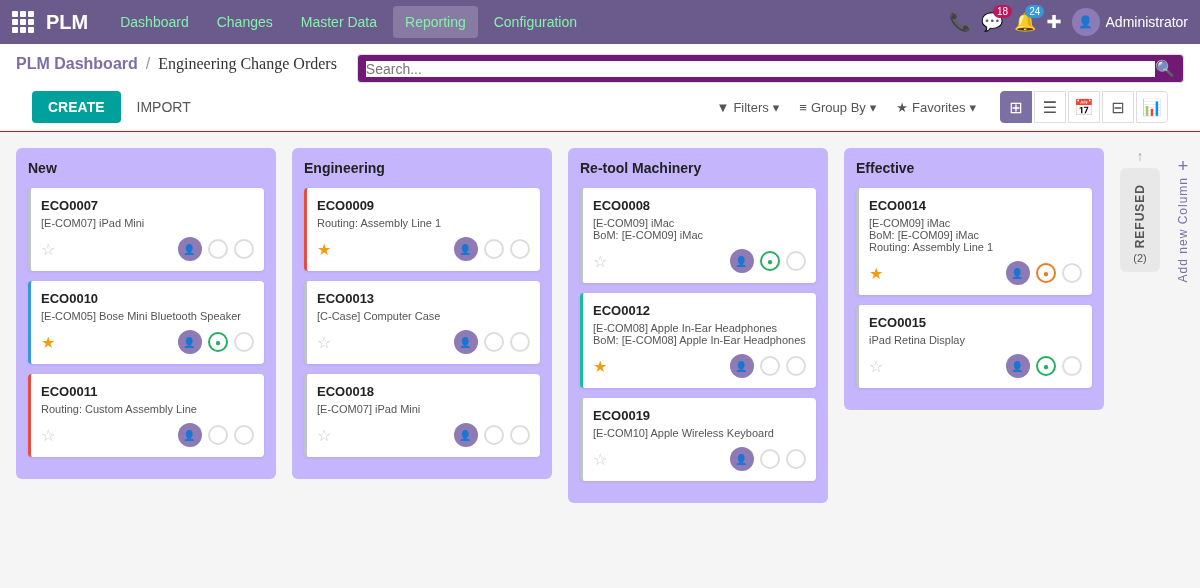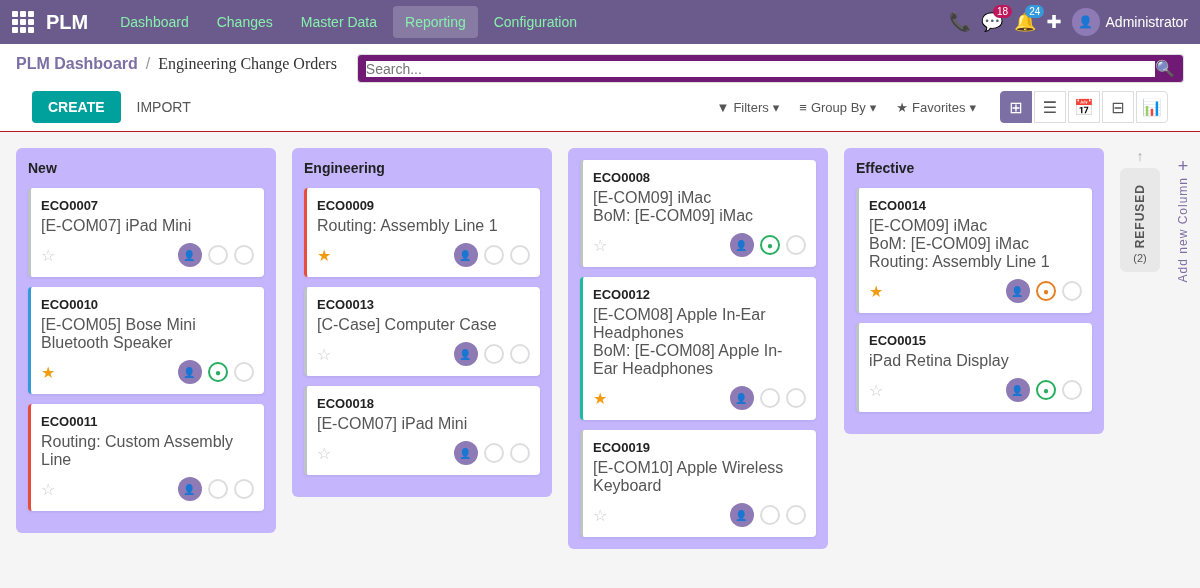--- a/index.html
+++ b/index.html
@@ -100,21 +100,21 @@
     .kanban-card {
       background: white;
       border-radius: 4px;
       padding: 10px;
       margin-bottom: 10px;
       border-left: 3px solid transparent;
       box-shadow: 0 1px 3px rgba(0,0,0,0.08);
       cursor: pointer;
     }
     .card-id { font-weight: bold; font-size: 13px; color: #222; margin-bottom: 4px; }
-    .card-title { font-size: 16px; color: #555; margin-bottom: 8px; }
+    .card-title { font-size: 11px; color: #555; margin-bottom: 8px; }
     .card-footer { display: flex; align-items: center; gap: 6px; }
     .star-icon { color: #ccc; font-size: 16px; cursor: pointer; }
     .star-icon.active { color: #f39c12; }
     .card-footer-right { margin-left: auto; display: flex; align-items: center; gap: 6px; }
     .avatar-small {
       width: 24px; height: 24px; border-radius: 50%; background: #8e7ab5;
       display: flex; align-items: center; justify-content: center; font-size: 10px; color: white;
     }
     .status-dot { width: 20px; height: 20px; border-radius: 50%; border: 2px solid #ddd; background: white; display: flex; align-items: center; justify-content: center; font-size: 10px; cursor: pointer; }
     .status-dot.green { border-color: #27ae60; color: #27ae60; }
@@ -316,20 +316,23 @@
         <div class="card-footer-right">
           <div class="avatar-small">👤</div>
           <div class="status-dot"></div>
           <div class="status-dot"></div>
         </div>
       </div>
     </div>
   </div>
 
   <div class="kanban-column">
+    <div class="kanban-column-header">
+      <span>Re-tool Machinery</span>
+    </div>
 
     <div class="kanban-card card-border-gray">
       <div class="card-id">ECO0008</div>
       <div class="card-title">[E-COM09] iMac<br>BoM: [E-COM09] iMac</div>
       <div class="card-footer">
         <span class="star-icon">☆</span>
         <div class="card-footer-right">
           <div class="avatar-small">👤</div>
           <div class="status-dot green">●</div>
           <div class="status-dot"></div>

